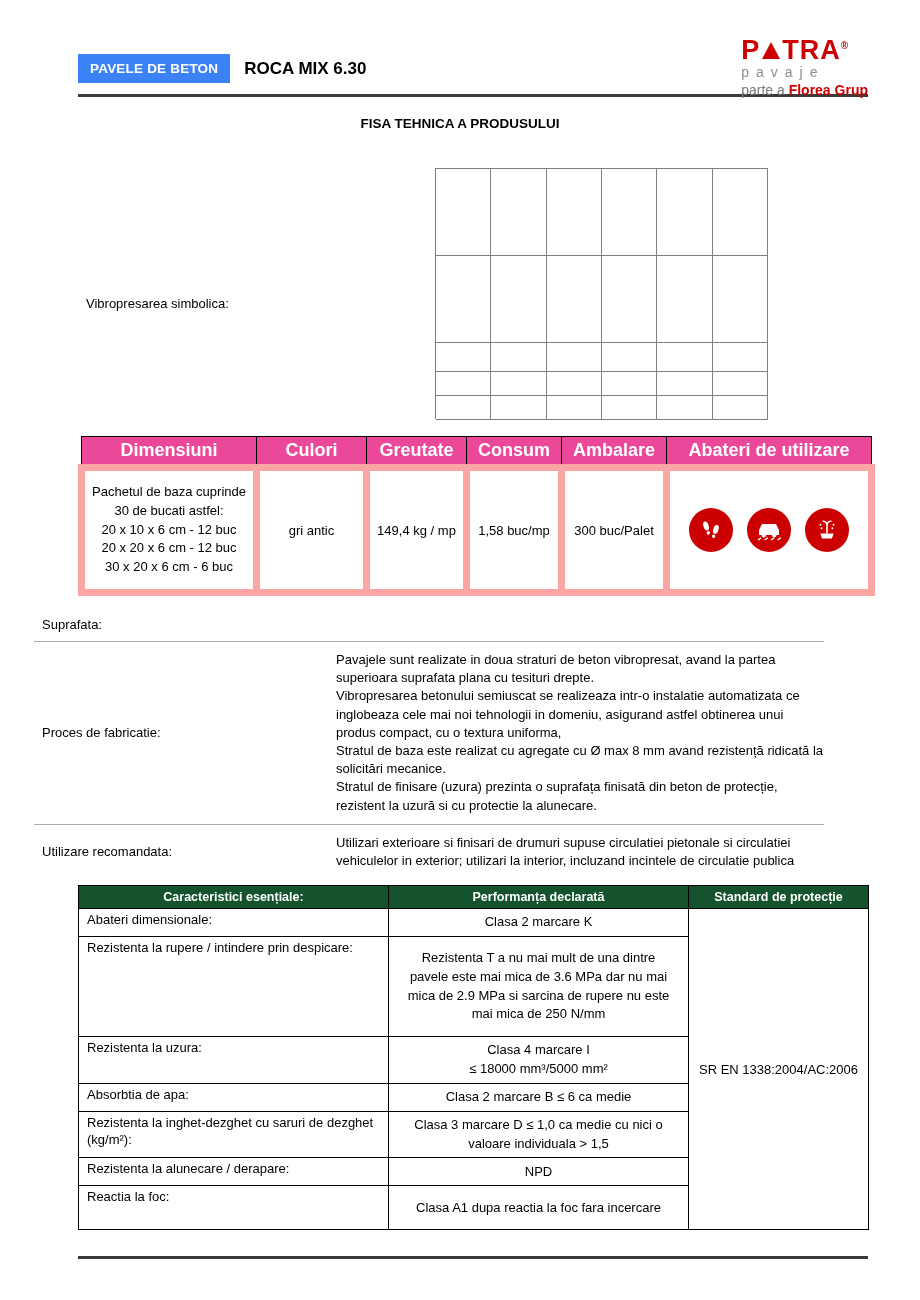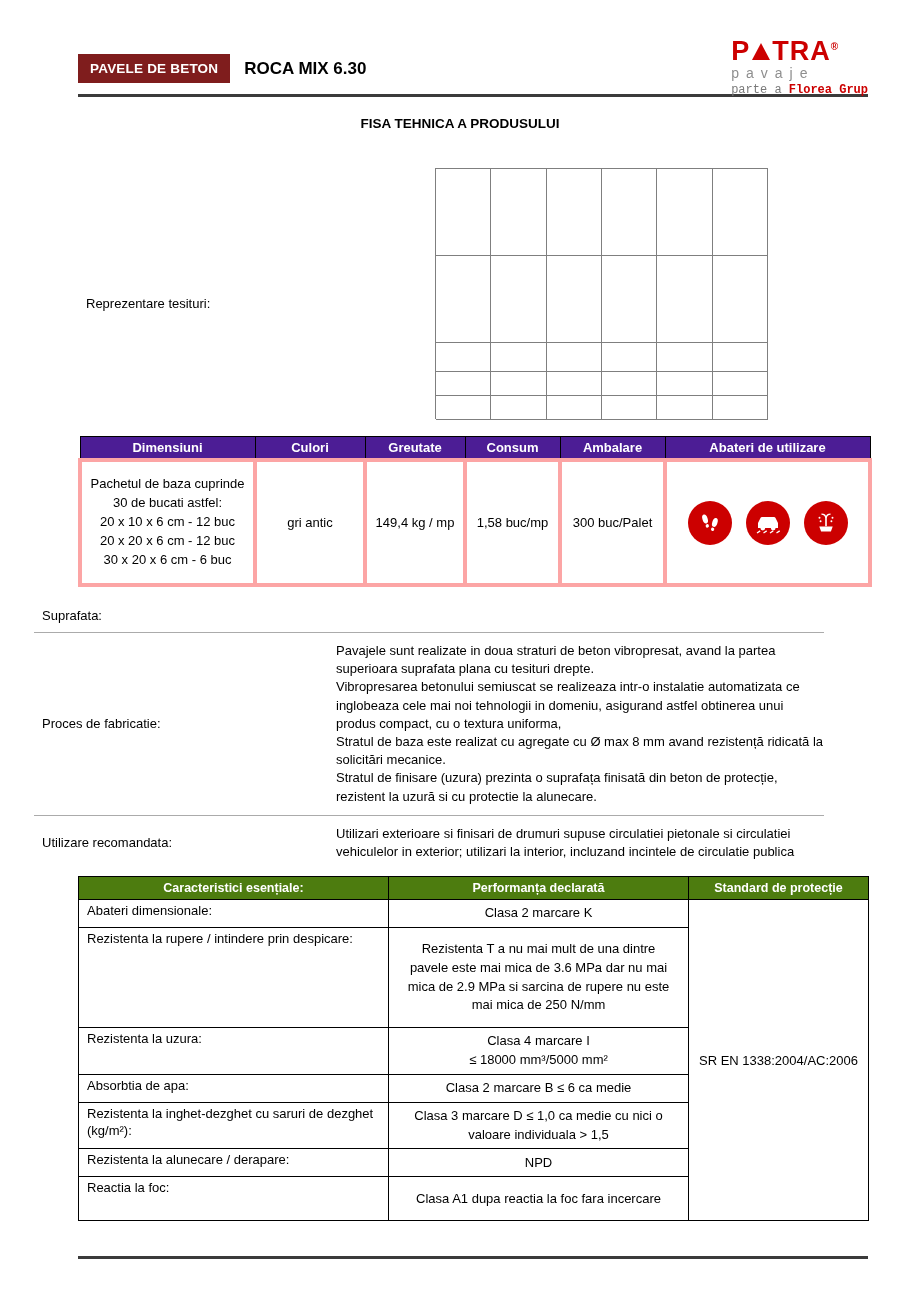--- a/index.html
+++ b/index.html
@@ -20,21 +20,21 @@
     margin: 45px 52px 0 78px;
     height: 52px;
     display: flex;
     justify-content: space-between;
     align-items: center;
     border-bottom: 3px solid #3B3B3B;
     padding-bottom: 2px;
   }
   .header-left { display: flex; align-items: center; }
   .badge {
-    background: #7f1d1d;
+    background: #3b82f6;
     color: #fff;
     font-weight: bold;
     font-size: 13.5px;
     padding: 7px 12px;
     letter-spacing: 0.2px;
   }
   .product-title {
     font-weight: bold;
     font-size: 17px;
     margin-left: 14px;
@@ -55,21 +55,21 @@
     border-bottom: 17px solid #CC0000;
     margin: 0 2px;
   }
   .logo-reg { font-size: 10px; vertical-align: super; }
   .logo-sub {
     color: #8e8e8e;
     font-size: 14px;
     letter-spacing: 7px;
     margin-top: 1px;
   }
-  .logo-tag { font-size: 12px; color: #7a7a7a; margin-top: 3px; font-family: Liberation Mono, monospace; }
+  .logo-tag { font-size: 14px; color: #7a7a7a; margin-top: 3px; }
   .logo-tag .tag-brand { color: #CC0000; font-weight: bold; }
 
   
   .page-title {
     text-align: center;
     font-weight: bold;
     font-size: 13.5px;
     margin-top: 19px;
   }
 
@@ -95,29 +95,29 @@
   .gcell { border-right: 1px solid #7f7f7f; border-bottom: 1px solid #7f7f7f; }
 
   
   .prod-table {
     border-collapse: collapse;
     margin: 17px 52px 0 78px;
     width: 790px;
     table-layout: fixed;
   }
   .prod-table th {
-    background: #4c1d95;
+    background: #ec4899;
     color: #fff;
     font-weight: bold;
-    font-size: 13px;
+    font-size: 18px;
     padding: 3px 2px;
     border: 1px solid #000;
   }
   .prod-table td {
-    border: 4px solid #fca5a5;
+    border: 7px solid #fca5a5;
     text-align: center;
     vertical-align: middle;
     padding: 8px 4px;
     height: 125px;
     font-size: 13px;
   }
   .pre { white-space: pre-line; line-height: 1.45; }
   .icons-wrap { display: flex; justify-content: center; align-items: center; gap: 14px; }
   .dicon {
     width: 44px; height: 44px;
@@ -144,21 +144,21 @@
   }
 
   
   .spec-table {
     border-collapse: collapse;
     margin: 6px 52px 0 78px;
     width: 790px;
     table-layout: fixed;
   }
   .spec-table th {
-    background: #4d7c0f;
+    background: #14532d;
     color: #fff;
     font-weight: bold;
     font-size: 12.5px;
     padding: 4px 2px;
     border: 1px solid #000;
   }
   .spec-table td { border: 1px solid #000; font-size: 13px; }
   .sl { text-align: left; vertical-align: top; padding: 2px 8px; line-height: 1.35; }
   .sv { text-align: center; vertical-align: middle; padding: 4px 14px; white-space: pre-line; line-height: 1.45; }
   .std { text-align: center; vertical-align: middle; padding: 9px 6px; }
@@ -184,21 +184,21 @@
     <div class="logo">
       <div class="logo-word"><span>P</span><span class="logo-tri"></span><span>TRA</span><span class="logo-reg">®</span></div>
       <div class="logo-sub">pavaje</div>
       <div class="logo-tag"><span>parte a </span><span class="tag-brand">Florea Grup</span></div>
     </div>
   </div>
 
   <div class="page-title">FISA TEHNICA A PRODUSULUI</div>
 
   <div class="symbolic">
-    <div class="symbolic-label">Reprezentare tesituri:</div>
+    <div class="symbolic-label">Vibropresarea simbolica:</div>
     <div class="sym-grid">
       <div class="gcell"></div>
         <div class="gcell"></div>
         <div class="gcell"></div>
         <div class="gcell"></div>
         <div class="gcell"></div>
         <div class="gcell"></div>
       <div class="gcell"></div>
         <div class="gcell"></div>
         <div class="gcell"></div>

